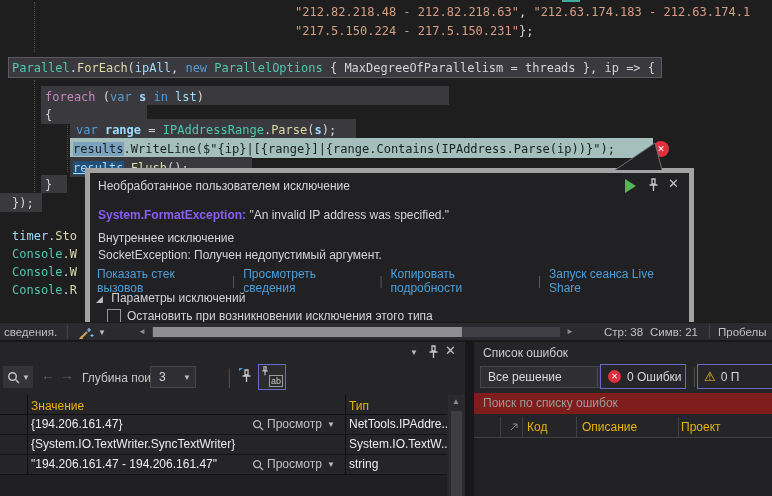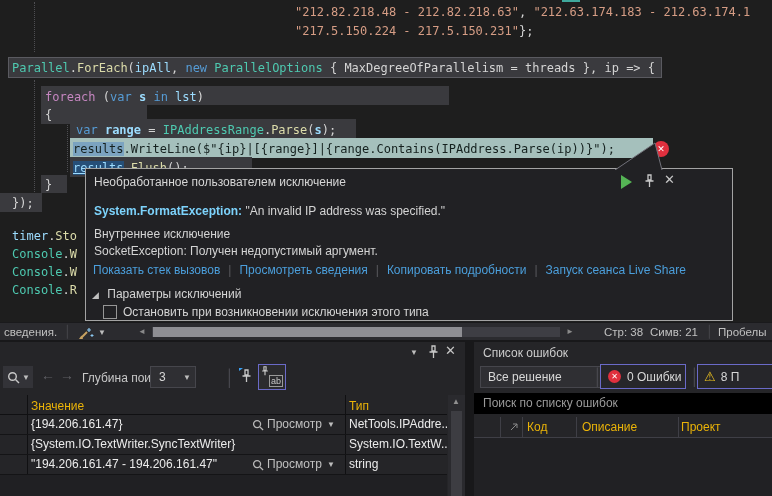--- a/index.html
+++ b/index.html
@@ -13,21 +13,21 @@
   .tk-type{color:#4EC9B0}.tk-meth{color:#DCDCAA}.tk-var{color:#9CDCFE}
   .tk-varb{color:#9CDCFE;font-weight:bold}.tk-pln{color:#D4D4D4}
   .tk-exc{color:#15211F}.tk-excres{color:#15211F;background:#7BA3C0}
   .tk-selres{color:#9CDCFE;background:#264F78;text-decoration:underline}
   .hl{position:absolute;background:#3A3A3E;z-index:1;}
   .guide{position:absolute;width:0;border-left:1px dotted #4E4E52;z-index:1;}
   .errcirc{position:absolute;width:16px;height:16px;border-radius:50%;background:#E0303E;z-index:4;
            display:flex;align-items:center;justify-content:center;color:#fff;font:bold 9px "DejaVu Sans",sans-serif;}
   
   #popup{position:absolute;left:85px;top:168px;width:599px;height:151px;background:#212124;
-         border:1px solid #a3a3a3;z-index:5;overflow:hidden;padding-left:47px;}
+         border:5px solid #a3a3a3;z-index:5;overflow:hidden;}
   .link{color:#4B9FDC;cursor:pointer;}
   .lsep{color:#5A5A5E;margin:0 8px;}
   
   #stripe{position:absolute;left:0;top:322px;width:772px;height:18px;background:#2B2B2F;
           border-top:1px solid #1A1A1C;z-index:10;color:#C0C0C0;font:11.5px "Liberation Sans",sans-serif;}
   
   #bottom{position:absolute;left:0;top:340px;width:772px;height:156px;background:#18181A;z-index:10;}
   .panel{position:absolute;top:2px;height:154px;background:#252528;}
   .vline{position:absolute;width:1px;background:#101012;}
   .hline{position:absolute;height:1px;background:#101012;}
@@ -86,21 +86,21 @@
     <div class="abs ui" style="left:8px;top:6px;color:#D6D6D6;">Необработанное пользователем исключение</div>
     <div class="abs" style="left:535px;top:6px;width:0;height:0;border-left:11px solid #55B455;border-top:7px solid transparent;border-bottom:7px solid transparent;"></div>
     <div class="abs" style="left:558px;top:5px;">
       <svg width="11" height="15" viewBox="0 0 11 15">
           <path d="M4 1h3v5h-3z M1.5 7h8 M5.5 7v6" stroke="#C8C8C8" stroke-width="1.3" fill="none"></path>
         </svg>
     </div>
     <div class="abs" style="left:578px;top:3px;color:#C8C8C8;font-size:13px;">✕</div>
 
     <div class="abs ui" style="left:8px;top:35px;">
-      <b style="color:#7dd3fc;">System.FormatException:</b><span> "An invalid IP address was specified."</span>
+      <b style="color:#8b5cf6;">System.FormatException:</b><span> "An invalid IP address was specified."</span>
     </div>
     <div class="abs ui" style="left:8px;top:58px;">Внутреннее исключение</div>
     <div class="abs ui" style="left:8px;top:75px;">SocketException: Получен недопустимый аргумент.</div>
 
     <div class="abs ui" style="left:7px;top:94px;display:flex;align-items:center;">
       <span class="link">Показать стек вызовов</span>
         <span class="lsep">|</span>
       <span class="link">Просмотреть сведения</span>
         <span class="lsep">|</span>
       <span class="link">Копировать подробности</span>
@@ -225,24 +225,24 @@
         <span class="caret" style="position:absolute;right:5px;top:6px;">▼</span>
       </div>
       <span class="abs sep" style="left:119px;top:26px;">│</span>
       <div class="tbtn" style="left:126px;top:22px;width:84px;height:23px;">
         <span style="width:13px;height:13px;border-radius:50%;background:#E0303E;color:#fff;font:bold 8px 'DejaVu Sans',sans-serif;display:flex;align-items:center;justify-content:center;margin:0 6px 0 7px;">✕</span>
         <span>0 Ошибки</span>
       </div>
       <span class="abs sep" style="left:216px;top:26px;">│</span>
       <div class="tbtn" style="left:223px;top:22px;width:80px;height:23px;">
         <span style="color:#EFC41F;font-size:13px;margin:0 5px 0 6px;">⚠</span>
-        <span>8 П</span>
-      </div>
-
-      <div class="abs" style="left:0;top:51px;width:298px;height:21px;background:#000000;">
+        <span>0 П</span>
+      </div>
+
+      <div class="abs" style="left:0;top:51px;width:298px;height:21px;background:#7f1d1d;">
         <span class="ui" style="position:absolute;left:9px;top:3px;color:#9A9A9A;">Поиск по списку ошибок</span>
       </div>
 
       <svg style="position:absolute;left:36px;top:80px;" width="9" height="9">
           <path d="M1 8 L7 2 M3 2 h4 v4" stroke="#8A8A8A" fill="none"></path>
         </svg>
       <span class="abs gridtxt" style="left:53px;top:78px;">Код</span>
       <span class="abs gridtxt" style="left:108px;top:78px;">Описание</span>
       <span class="abs gridtxt" style="left:207px;top:78px;">Проект</span>
       <div class="vline" style="left:26px;top:75px;height:20px;background:#3F3F46;"></div>

